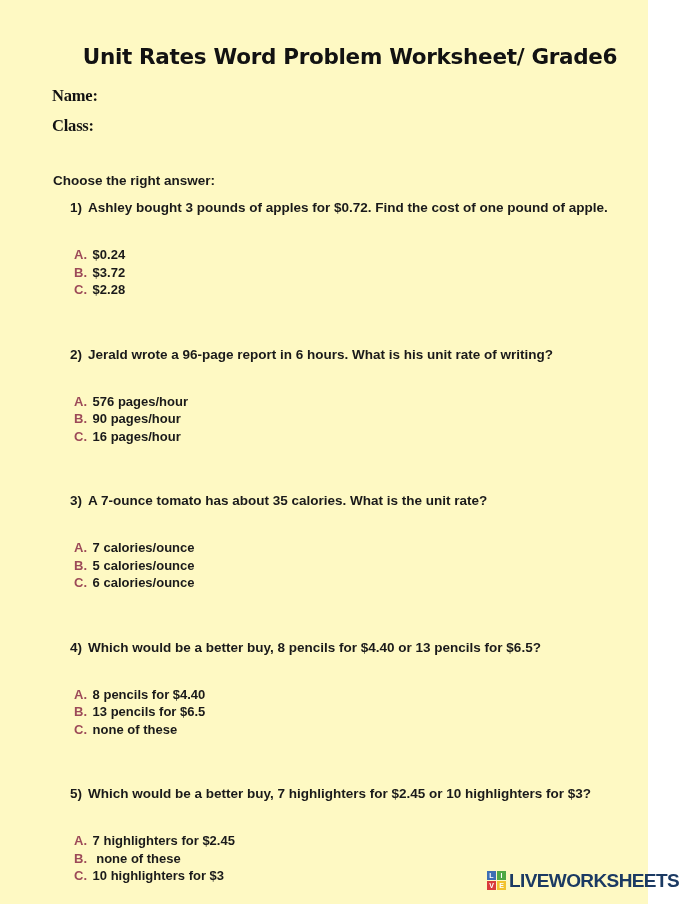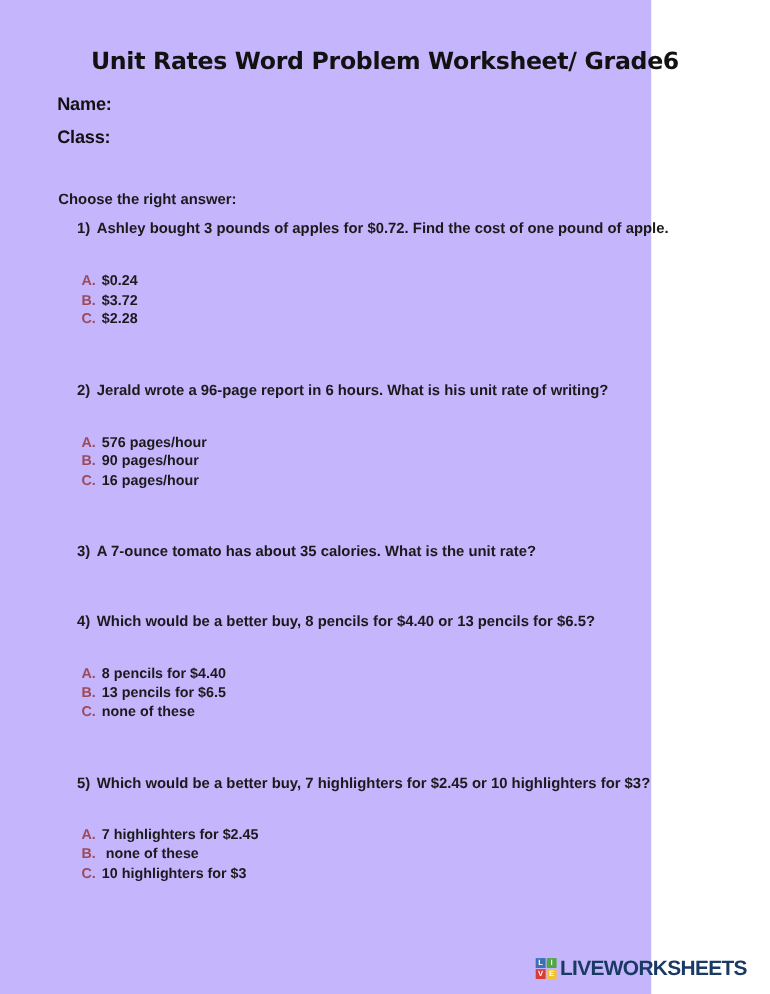--- a/index.html
+++ b/index.html
@@ -11,23 +11,23 @@
     width: 700px;
     height: 904px;
     position: relative;
     font-family: "Liberation Sans", sans-serif;
     color: #1a1a1a;
     overflow: hidden;
   }
 
   .page {
     position: relative;
-    width: 592px;
+    width: 648px;
     height: 904px;
-    background: #c4b5fd;
+    background: #fef9c3;
     box-sizing: border-box;
   }
 
   
   .worksheet-title {
     position: absolute;
     top: 44px;
     left: 0;
     width: 700px;
     text-align: center;
@@ -36,21 +36,21 @@
     font-size: 21.5px;
     letter-spacing: -0.3px;
     color: #121212;
     white-space: nowrap;
   }
 
   
   .field-label {
     position: absolute;
     left: 52px;
-    font-family: Liberation Sans, sans-serif;
+    font-family: Liberation Serif, serif;
     font-weight: bold;
     font-size: 16.5px;
     letter-spacing: -0.2px;
     color: #121212;
   }
   .field-name  { top: 86px; }
   .field-class { top: 116px; }
 
   
   .instruction {
@@ -174,20 +174,25 @@
         <div class="question-line"><span class="question-number">2)</span><span>Jerald wrote a 96-page report in 6 hours. What is his unit rate of writing?</span></div>
         <div class="options">
           <div class="option-row"><span class="option-letter">A.</span><span class="option-text"> 576 pages/hour</span></div>
           <div class="option-row"><span class="option-letter">B.</span><span class="option-text"> 90 pages/hour</span></div>
           <div class="option-row"><span class="option-letter">C.</span><span class="option-text"> 16 pages/hour</span></div>
         </div>
       </div>
       <div class="block-gap"></div>
       <div class="question-block">
         <div class="question-line"><span class="question-number">3)</span><span>A 7-ounce tomato has about 35 calories. What is the unit rate?</span></div>
+        <div class="options">
+          <div class="option-row"><span class="option-letter">A.</span><span class="option-text"> 7 calories/ounce</span></div>
+          <div class="option-row"><span class="option-letter">B.</span><span class="option-text"> 5 calories/ounce</span></div>
+          <div class="option-row"><span class="option-letter">C.</span><span class="option-text"> 6 calories/ounce</span></div>
+        </div>
       </div>
       <div class="block-gap"></div>
       <div class="question-block">
         <div class="question-line"><span class="question-number">4)</span><span>Which would be a better buy, 8 pencils for $4.40 or 13 pencils for $6.5?</span></div>
         <div class="options">
           <div class="option-row"><span class="option-letter">A.</span><span class="option-text"> 8 pencils for $4.40</span></div>
           <div class="option-row"><span class="option-letter">B.</span><span class="option-text"> 13 pencils for $6.5</span></div>
           <div class="option-row"><span class="option-letter">C.</span><span class="option-text"> none of these</span></div>
         </div>
       </div>

